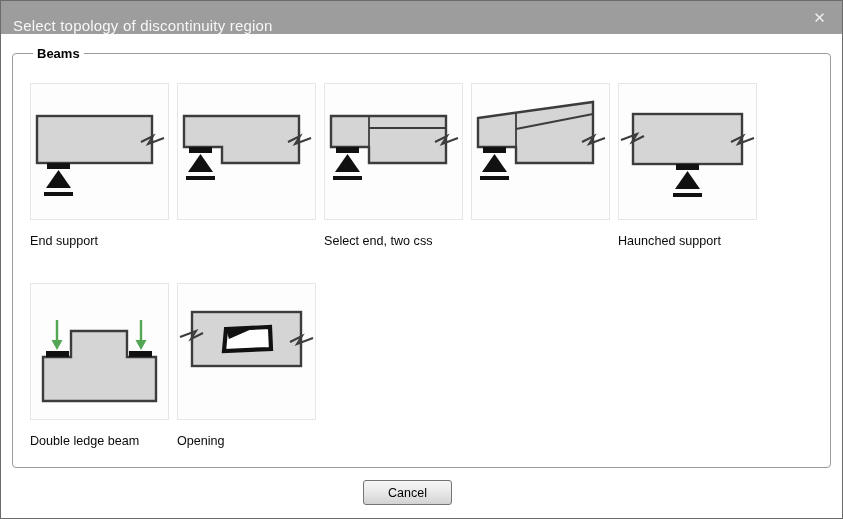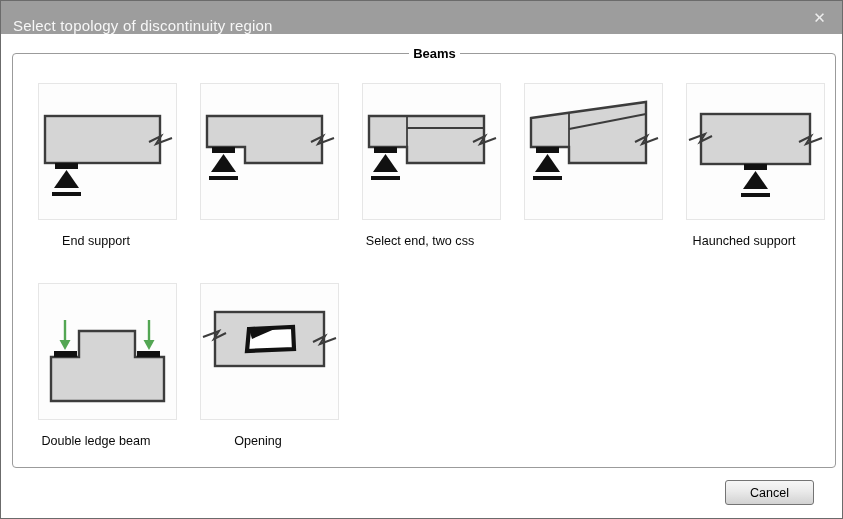--- a/index.html
+++ b/index.html
@@ -32,48 +32,47 @@
   }
   .close-btn{
     width:45px;height:33px;display:flex;align-items:center;justify-content:center;
     color:#ededed;font-size:15px;cursor:default;user-select:none;
   }
   fieldset.group{
     margin:12px 11px 0 11px;
     height:422px;
     border:1px solid var(--group_border);
     border-radius:4px;
-    padding:22px 10px 0 25px;
-    text-align:center;
+    padding:22px 10px 0 17px;
   }
   legend.group-label{
     font-size:13px;font-weight:bold;color:#000;
     padding:0 4px;margin-left:3px;
   }
   .grid{
     display:grid;
     grid-template-columns:repeat(5,139px);
-    column-gap:23px;
+    column-gap:8px;
   }
   .cell{display:flex;flex-direction:column;}
   .tile{
     width:139px;height:137px;
     background:var(--thumb_bg);
     border:1px solid var(--thumb_border);
     display:flex;align-items:center;justify-content:center;
     cursor:pointer;
   }
   .tile svg{display:block;}
   .tile-label{
     margin-top:13px;height:50px;width:116px;
     font-size:12.6px;line-height:1.28;color:#0a0a0a;
   }
   .footer{
     position:absolute;right:12px;bottom:0;left:0;
-    display:flex;justify-content:flex-end;
+    display:flex;justify-content:center;
     padding:0 16px 13px 0;
   }
   .cancel-btn{
     width:89px;height:25px;
     border:1px solid var(--button_border);
     border-radius:3px;
     background:linear-gradient(#f6f6f6,#eaeaea 45%,#d2d2d2);
     font-family:"Liberation Sans",sans-serif;
     font-size:12.5px;color:#000;
     cursor:pointer;

